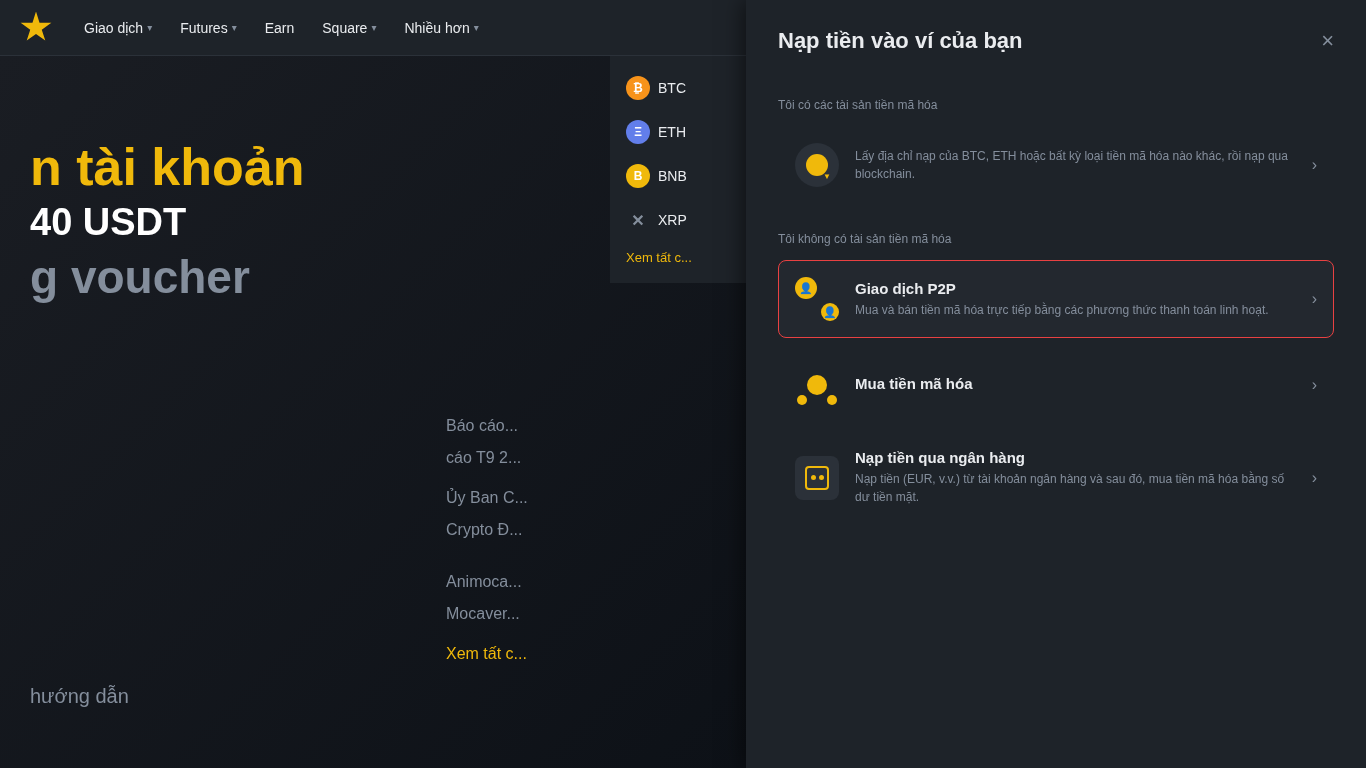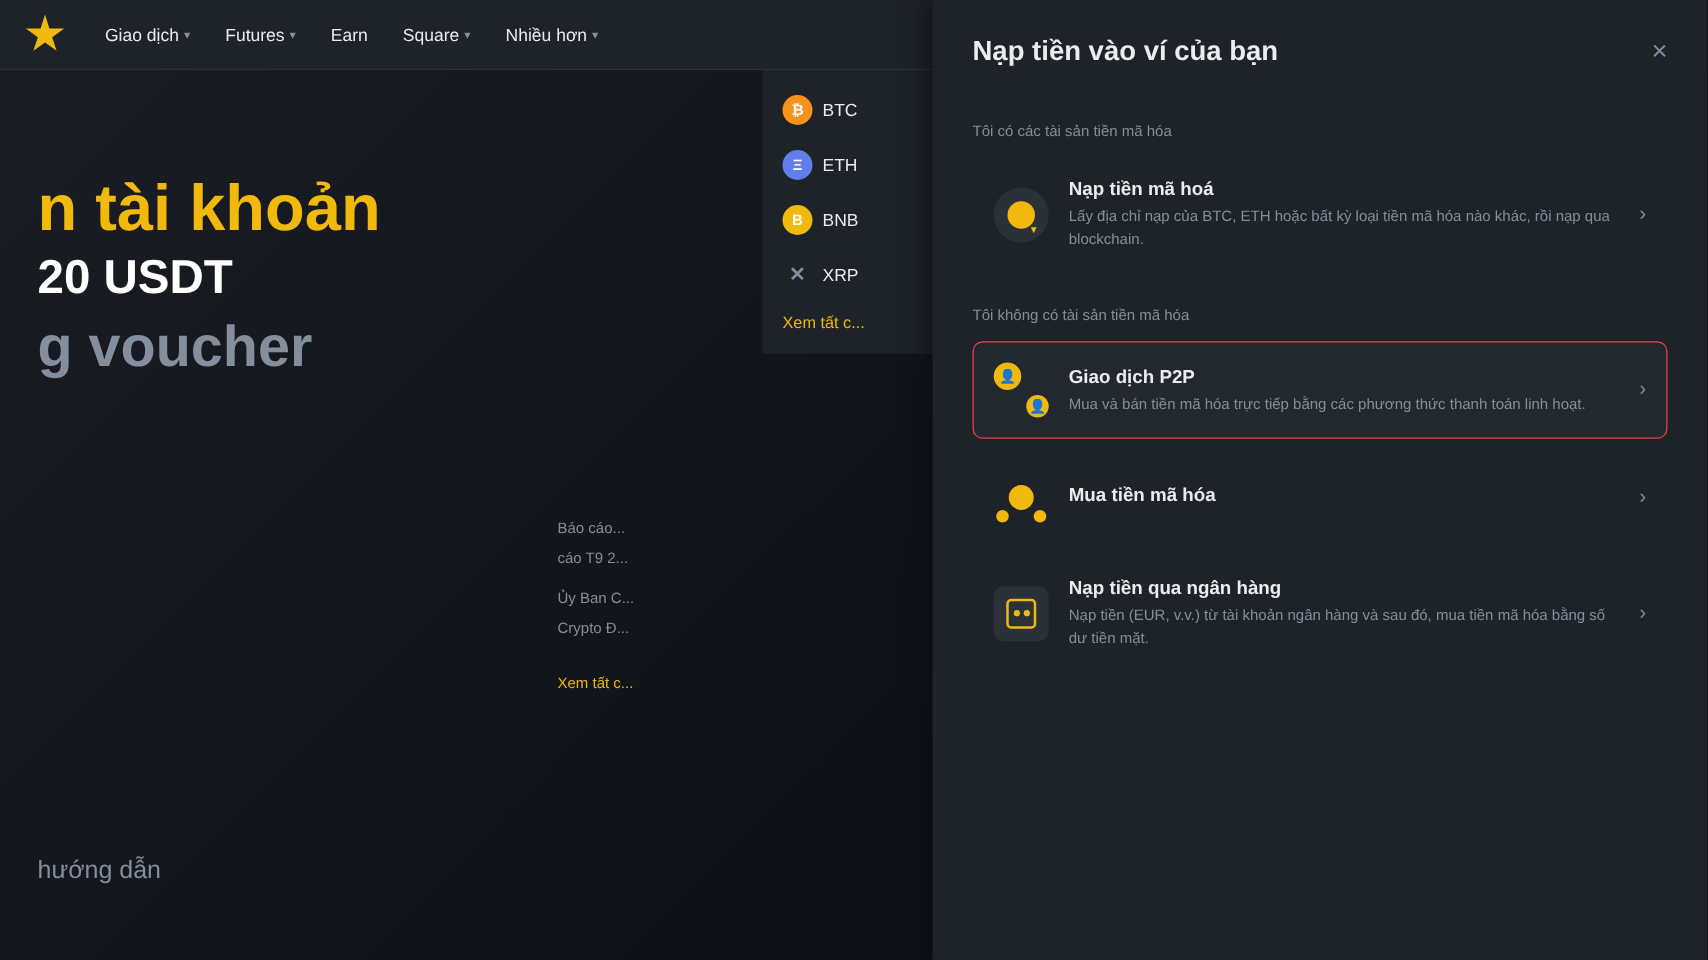--- a/index.html
+++ b/index.html
@@ -327,21 +327,21 @@
     <div class="nav-item">
       <span>Nhiều hơn</span>
       <span class="chevron">▾</span>
     </div>
   </div>
 </nav>
 
 <div class="main-bg">
   <div class="hero-text">
     <div class="hero-title">n tài khoản</div>
-    <div class="hero-subtitle">20 USDT</div>
+    <div class="hero-subtitle">40 USDT</div>
     <div class="hero-voucher">g voucher</div>
   </div>
   <div class="hero-guide">hướng dẫn</div>
 </div>
 
 <div class="coin-list">
   <div class="coin-item">
     <div class="coin-icon coin-btc">₿</div>
     <span>BTC</span>
   </div>
@@ -353,37 +353,37 @@
     <div class="coin-icon coin-bnb">B</div>
     <span>BNB</span>
   </div>
   <div class="coin-item">
     <div class="coin-icon coin-xrp">✕</div>
     <span>XRP</span>
   </div>
   <div class="see-all">Xem tất c...</div>
 </div>
 
-<div class="news-area" style="position:absolute;top:400px;left:430px;width:200px;font-size:12px;color:#848e9c;line-height:2;">
+<div class="news-area" style="position:absolute;top:400px;left:430px;width:200px;font-size:16px;color:#848e9c;line-height:2;">
   <div style="margin-bottom:8px;cursor:pointer;">Báo cáo...<br>cáo T9 2...</div>
   <div style="margin-bottom:20px;cursor:pointer;">Ủy Ban C...<br>Crypto Đ...</div>
+  <div style="margin-bottom:8px;cursor:pointer;">Animoca...<br>Mocaver...</div>
   <div style="color:#f0b90b;cursor:pointer;">Xem tất c...</div>
 </div>
 
 <div class="panel">
   <div class="panel-header">
     <h2 class="panel-title">Nạp tiền vào ví của bạn</h2>
     <span class="close-btn">×</span>
   </div>
 
   <div class="section-label">Tôi có các tài sản tiền mã hóa</div>
   <div class="option-item">
     <div class="icon-crypto-deposit"></div>
     <div class="option-text">
-      <div class="option-title">Nạp tiền mã hoá</div>
       <div class="option-desc">Lấy địa chỉ nạp của BTC, ETH hoặc bất kỳ loại tiền mã hóa nào khác, rồi nạp qua blockchain.</div>
     </div>
     <span class="option-arrow">›</span>
   </div>
 
   <div class="separator"></div>
 
   <div class="section-label">Tôi không có tài sản tiền mã hóa</div>
 
   <div class="option-item highlighted">

